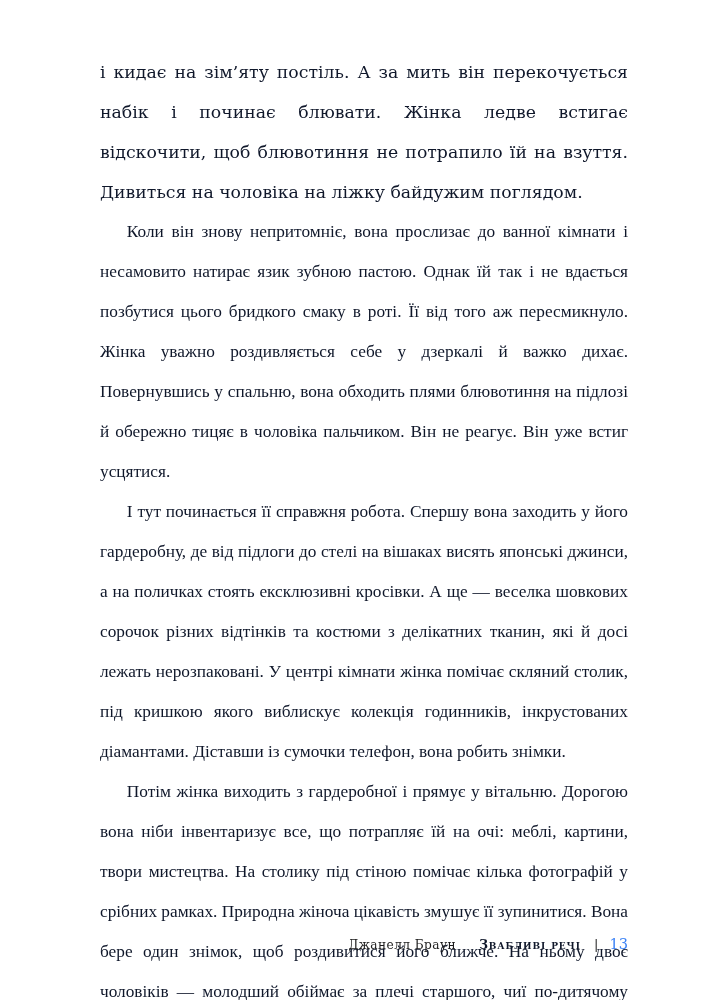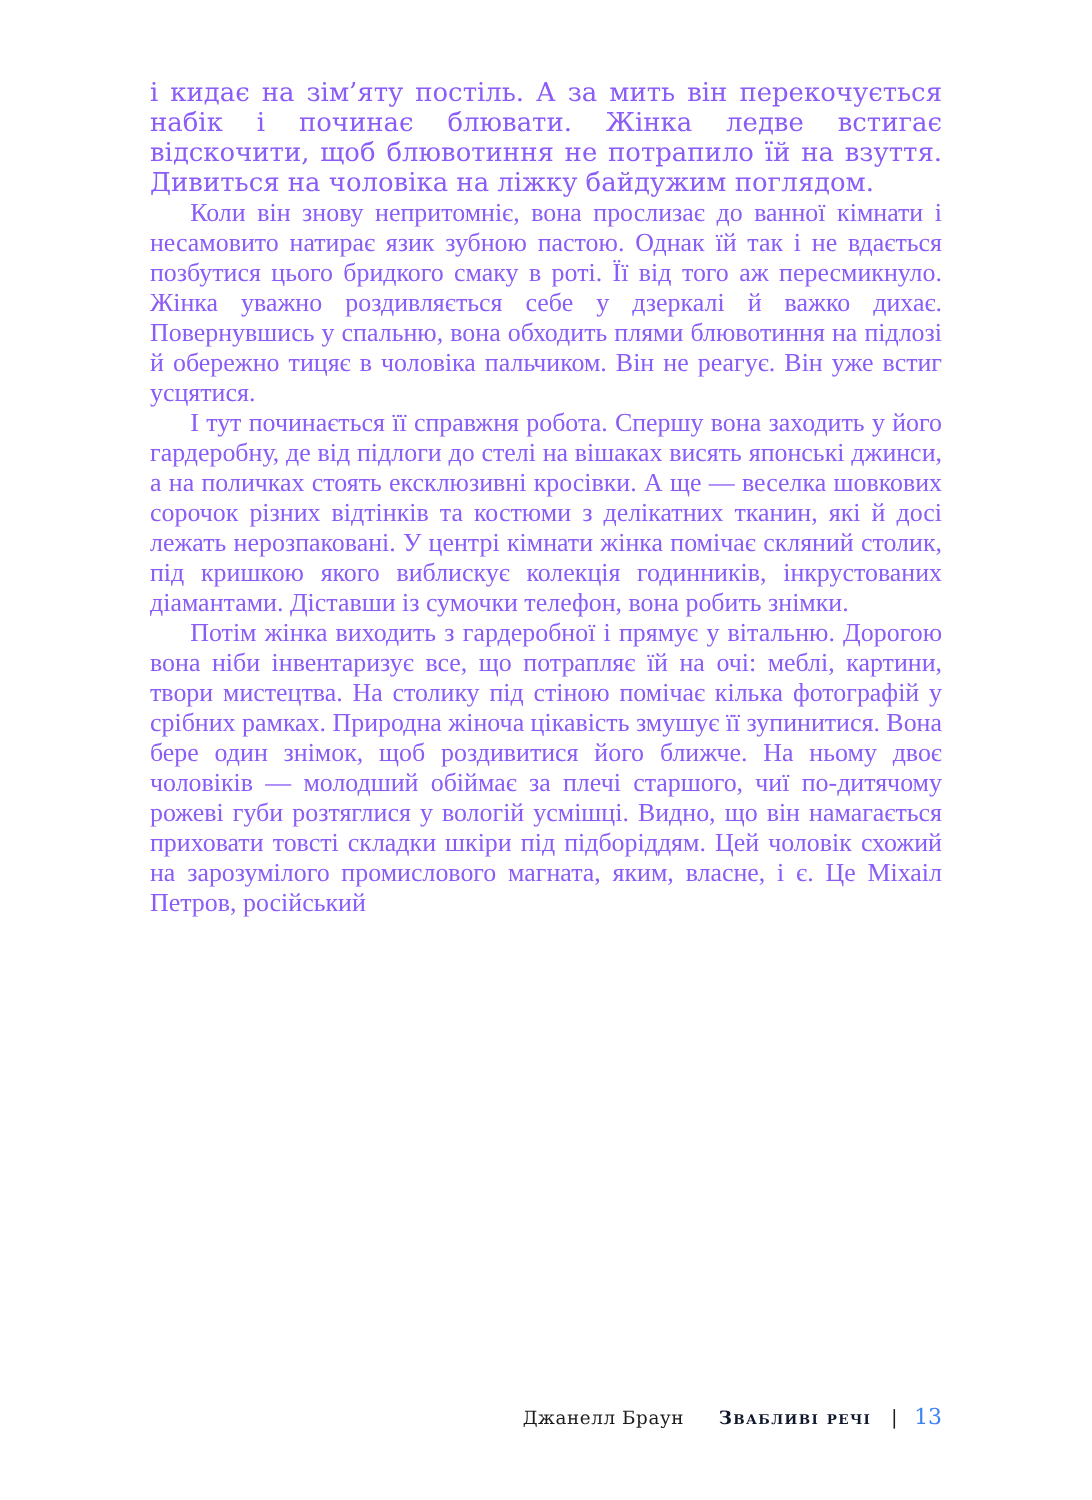--- a/index.html
+++ b/index.html
@@ -25,25 +25,25 @@
   }
   .text-column {
     position: absolute;
     left: 100px;
     top: 52px;
     width: 528px;
   }
   .para {
     margin: 0;
     font-size: 17.3px;
-    line-height: 20px;
+    line-height: 40px;
     text-align: justify;
     text-justify: inter-word;
     font-family: "DejaVu Serif", "Liberation Serif", serif;
-    color: #8b5cf6;
+    color: #0f172a;
     hyphens: manual;
   }
   .para + .para {
     text-indent: 1.55em;
     font-family: Liberation Serif, serif;
   }
   .footer {
     position: absolute;
     left: 100px;
     top: 934px;

